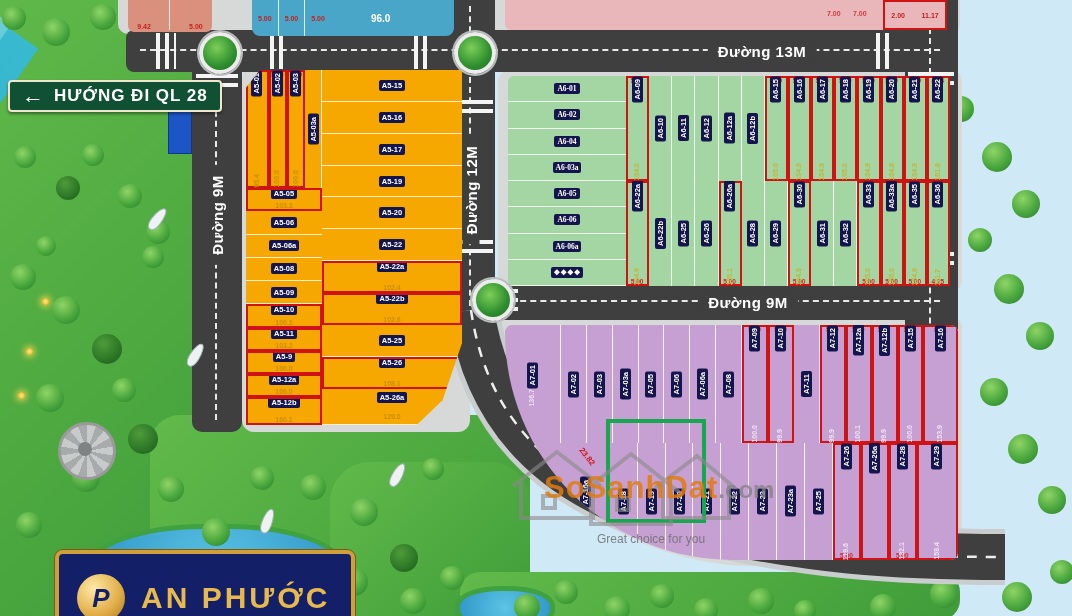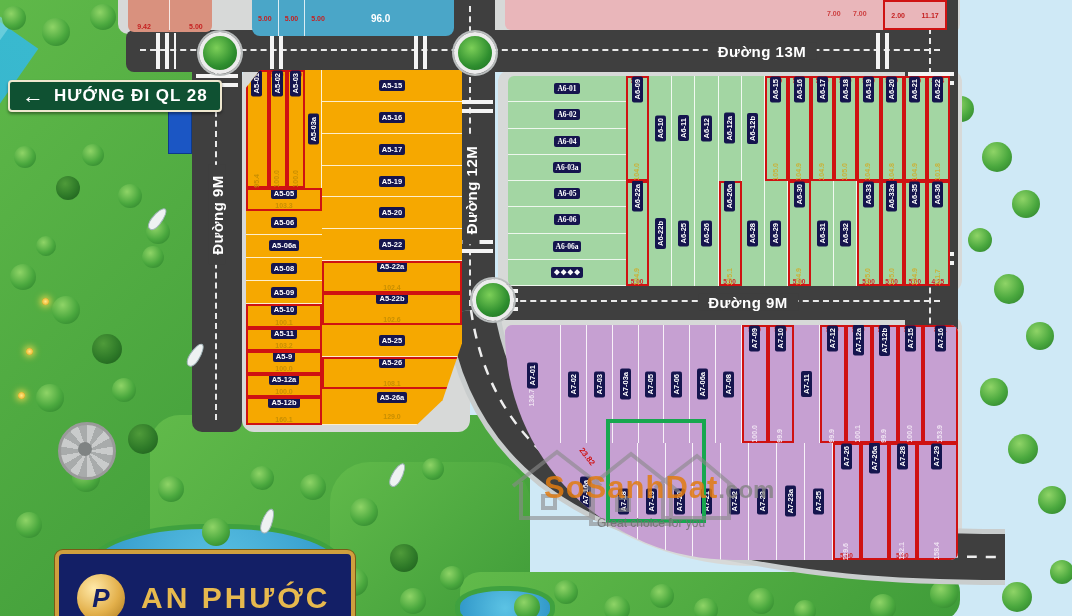--- a/index.html
+++ b/index.html
@@ -67,21 +67,21 @@
   .hl-box{position:absolute;border:4px solid #17a74f;z-index:7;}
   
   .sign{position:absolute;display:flex;align-items:center;gap:10px;background:#0f5132;
     border:2px solid #efe8cf;border-radius:4px;padding:3px 12px;z-index:8;box-shadow:0 2px 3px rgba(0,0,0,.4);}
   .sign .arrow{color:#fff;font-size:22px;font-weight:bold;line-height:22px;}
   .sign .txt{color:#fff;font-size:17px;font-weight:bold;letter-spacing:1px;white-space:nowrap;}
   
   .wm{position:absolute;z-index:8;}
   .wm-brand{font-size:31px;font-weight:bold;color:rgba(224,123,16,.85);letter-spacing:1px;}
   .wm-suffix{font-size:24px;font-weight:bold;color:rgba(130,130,130,.8);}
-  .wm-tag{font-size:12px;color:rgba(110,110,110,.85);}
+  .wm-tag{font-size:12px;color:rgba(110,110,110,.85);margin-top:16px;}
   
   .logo{position:absolute;background:#131f66;border:4px solid #cf9f3e;border-radius:8px;z-index:9;
     display:flex;align-items:center;gap:16px;padding:8px 18px;box-shadow:0 0 0 1px #7a5a15;}
   .emblem{width:48px;height:48px;border-radius:50%;flex:0 0 48px;
     background:radial-gradient(circle at 35% 30%,#ffe9a8,#e3b04b 55%,#a8761c);
     display:flex;align-items:center;justify-content:center;}
   .emblem span{font-size:26px;font-weight:bold;color:#131f66;font-style:italic;}
   .logo-text{color:#e7b94e;font-size:30px;font-weight:bold;letter-spacing:3px;white-space:nowrap;}
 </style>
 </head>

